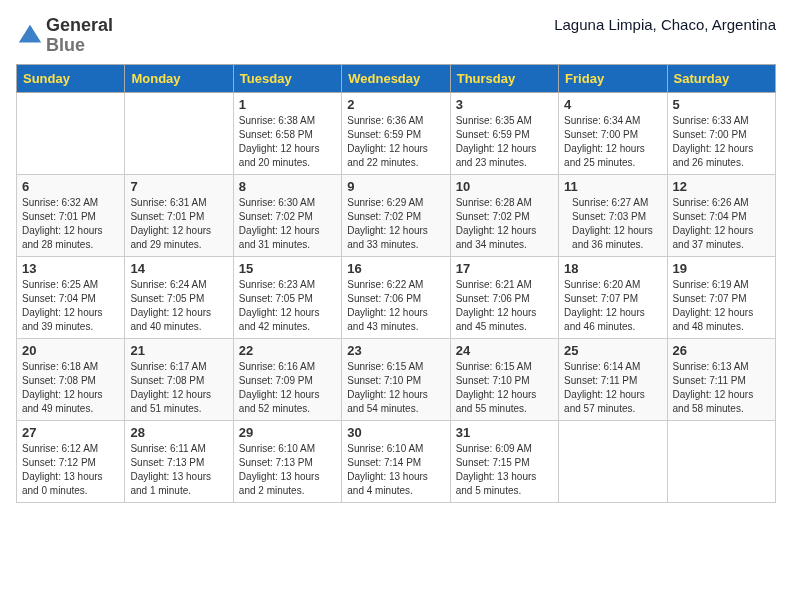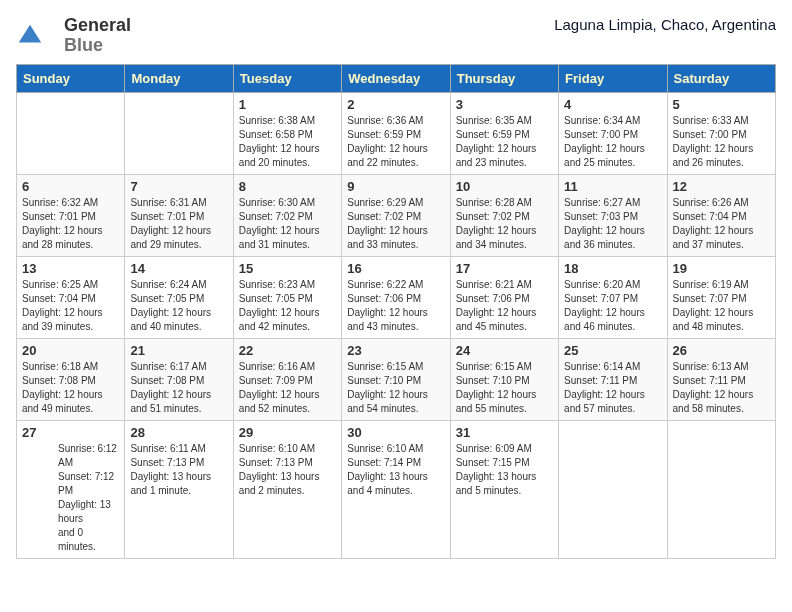--- a/index.html
+++ b/index.html
@@ -12,21 +12,21 @@
     }
     .header {
       display: flex;
       justify-content: space-between;
       align-items: flex-start;
       margin-bottom: 8px;
     }
     .logo {
       display: flex;
       align-items: center;
-      gap: 20px;
+      gap: 2px;
     }
     .logo-text {
       display: flex;
       flex-direction: column;
       line-height: 1.1;
     }
     .logo-general {
       font-size: 18px;
       font-weight: bold;
       color: #333;
@@ -51,21 +51,21 @@
     .location {
       font-size: 15px;
       color: #0f172a;
     }
     table {
       width: 100%;
       border-collapse: collapse;
     }
     thead tr th {
       background-color: #1a6bbd;
-      color: #fef9c3;
+      color: #fde047;
       font-size: 13px;
       font-weight: bold;
       padding: 6px 6px;
       text-align: left;
       border: 1px solid #aaa;
     }
     tbody tr td {
       border: 1px solid #ccc;
       vertical-align: top;
       padding: 4px 5px;
@@ -194,21 +194,21 @@
         </td>
         <td>
           <span class="day-num">10</span>
           <div class="day-info" style="white-space: pre-line;">Sunrise: 6:28 AM
 Sunset: 7:02 PM
 Daylight: 12 hours
 and 34 minutes.</div>
         </td>
         <td>
           <span class="day-num">11</span>
-          <div class="day-info" style="white-space: pre-line;">Sunrise: 6:27 AM
+          <div class="day-info" style="white-space: pre-line; margin-left: 8px;">Sunrise: 6:27 AM
 Sunset: 7:03 PM
 Daylight: 12 hours
 and 36 minutes.</div>
         </td>
         <td>
           <span class="day-num">12</span>
           <div class="day-info" style="white-space: pre-line;">Sunrise: 6:26 AM
 Sunset: 7:04 PM
 Daylight: 12 hours
 and 37 minutes.</div>
@@ -312,21 +312,21 @@
           <span class="day-num">26</span>
           <div class="day-info" style="white-space: pre-line;">Sunrise: 6:13 AM
 Sunset: 7:11 PM
 Daylight: 12 hours
 and 58 minutes.</div>
         </td>
       </tr>
       <tr>
         <td>
           <span class="day-num">27</span>
-          <div class="day-info" style="white-space: pre-line; margin-left: 36px;">Sunrise: 6:12 AM
+          <div class="day-info" style="white-space: pre-line;">Sunrise: 6:12 AM
 Sunset: 7:12 PM
 Daylight: 13 hours
 and 0 minutes.</div>
         </td>
         <td>
           <span class="day-num">28</span>
           <div class="day-info" style="white-space: pre-line;">Sunrise: 6:11 AM
 Sunset: 7:13 PM
 Daylight: 13 hours
 and 1 minute.</div>

